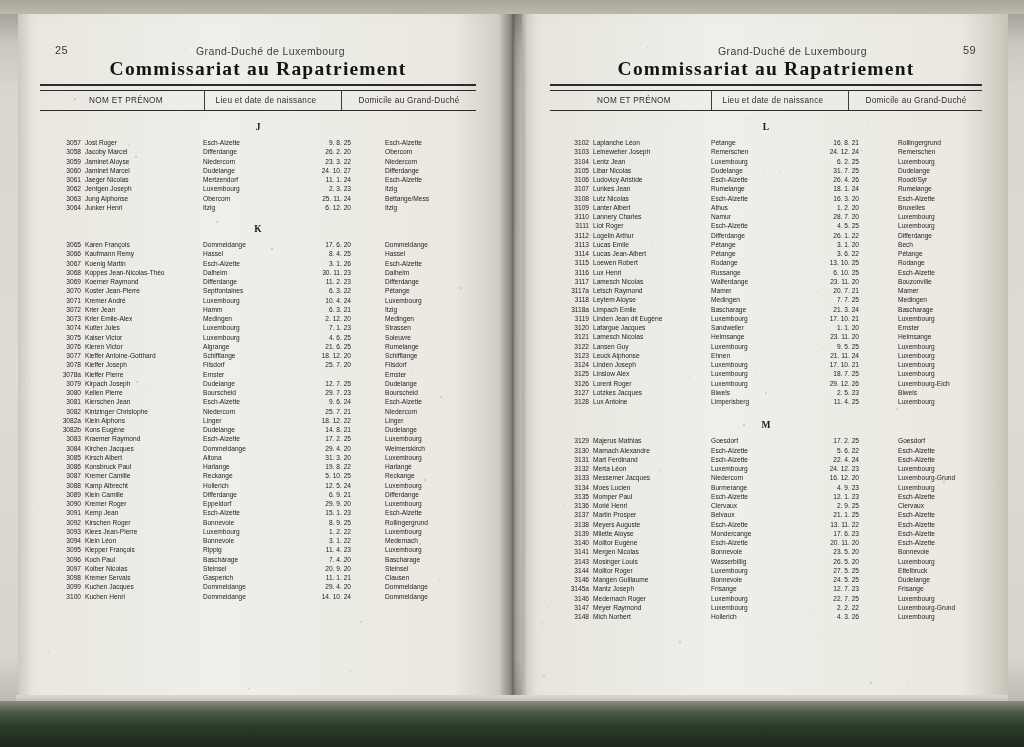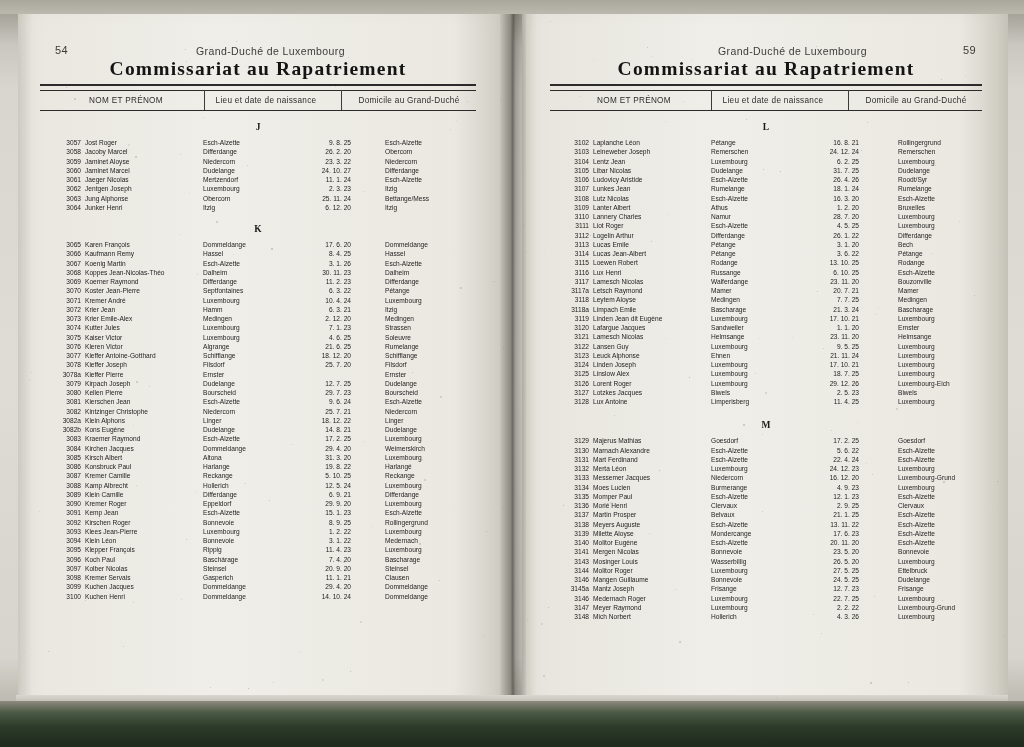--- a/index.html
+++ b/index.html
@@ -92,21 +92,21 @@
 
 <div id="book">
   <div class="page left"></div>
   <div class="page right"></div>
   <div id="gutter"></div>
   <div id="top-edge"></div>
   <div id="bottom-edge2"></div>
   <div id="bottom-edge"></div>
 </div>
 
-<div class="folio" style="left:55px;top:44px;">54</div>
+<div class="folio" style="left:55px;top:44px;">25</div>
 <div class="runhead" style="left:196px;top:45px;">Grand-Duché de Luxembourg</div>
 <div class="bigtitle" style="left:38px;top:58px;width:440px;">Commissariat au Rapatriement</div>
 <div class="rule thick" style="left:40px;top:84px;width:436px;"></div>
 
 <div class="rule" style="left:40px;top:90px;width:436px;"></div>
 <div class="colhead" style="left:48px;top:96px;width:156px;">NOM ET PRÉNOM</div>
 <div class="colhead" style="left:205px;top:96px;width:122px;">Lieu et date de naissance</div>
 <div class="colhead" style="left:345px;top:96px;width:128px;">Domicile au Grand-Duché</div>
 <div class="rule" style="left:40px;top:110px;width:436px;"></div>
 <div class="vline" style="left:204px;top:90px;height:20px;"></div>

